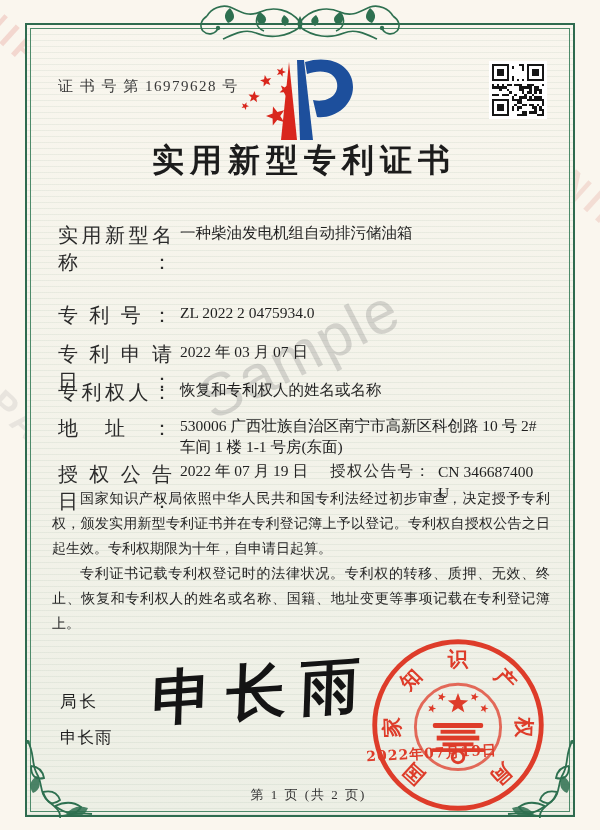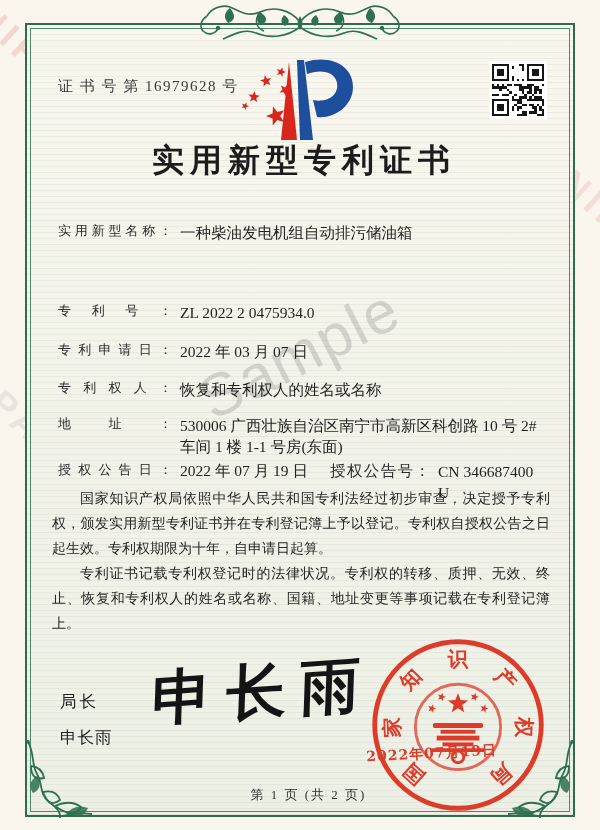--- a/index.html
+++ b/index.html
@@ -28,21 +28,21 @@
   .wm-c3{left:-50px;top:328px;color:rgba(160,160,160,0.20);}
   .wm-c4{left:556px;top:140px;color:rgba(228,158,148,0.28);}
   
   .cert-no{position:absolute;left:58px;top:77px;font-size:15px;letter-spacing:1.5px;color:#3a3a3a;}
   .logo{position:absolute;left:233px;top:50px;width:134px;height:97px;}
   .qr{position:absolute;left:489px;top:61px;width:58px;height:58px;background:#fff;padding:3px;box-sizing:border-box;}
   .qr svg{display:block;width:100%;height:100%;}
   .title{position:absolute;left:8px;right:0;top:139px;text-align:center;font-size:32px;font-weight:700;letter-spacing:6px;color:#1c1c1c;}
   
   .row{position:absolute;left:58px;width:490px;display:flex;align-items:flex-start;}
-  .f-label{flex:none;width:114px;font-size:13px;color:#2b2b2b;text-align:justify;text-align-last:justify;}
+  .f-label{flex:none;width:114px;font-size:20px;color:#2b2b2b;text-align:justify;text-align-last:justify;}
   .f-value{flex:1;padding-left:8px;font-size:15.5px;color:#1f1f1f;line-height:21px;}
   .r1{top:222px}.r2{top:262px}.r3{top:302px}.r4{top:341px}.r5{top:379px}.r6{top:415px}.r7{top:461px}
   .grant-date-value{flex:none;width:146px;padding-left:8px;font-size:15.5px;}
   .f-label2{flex:none;width:100px;font-size:15.5px;color:#2b2b2b;text-align:justify;text-align-last:justify;margin-left:4px;}
   
   .paras{position:absolute;left:52px;top:486px;width:498px;font-size:14px;line-height:25px;text-align:justify;color:#262626;}
   .paras p{margin:0;text-indent:2em;}
   
   .director-title{position:absolute;left:60px;top:691px;font-size:16.5px;letter-spacing:3px;color:#1f1f1f;font-family:"Liberation Sans",sans-serif;}
   .director-name{position:absolute;left:60px;top:727px;font-size:16.5px;letter-spacing:1px;color:#1f1f1f;font-family:"Liberation Sans",sans-serif;}

